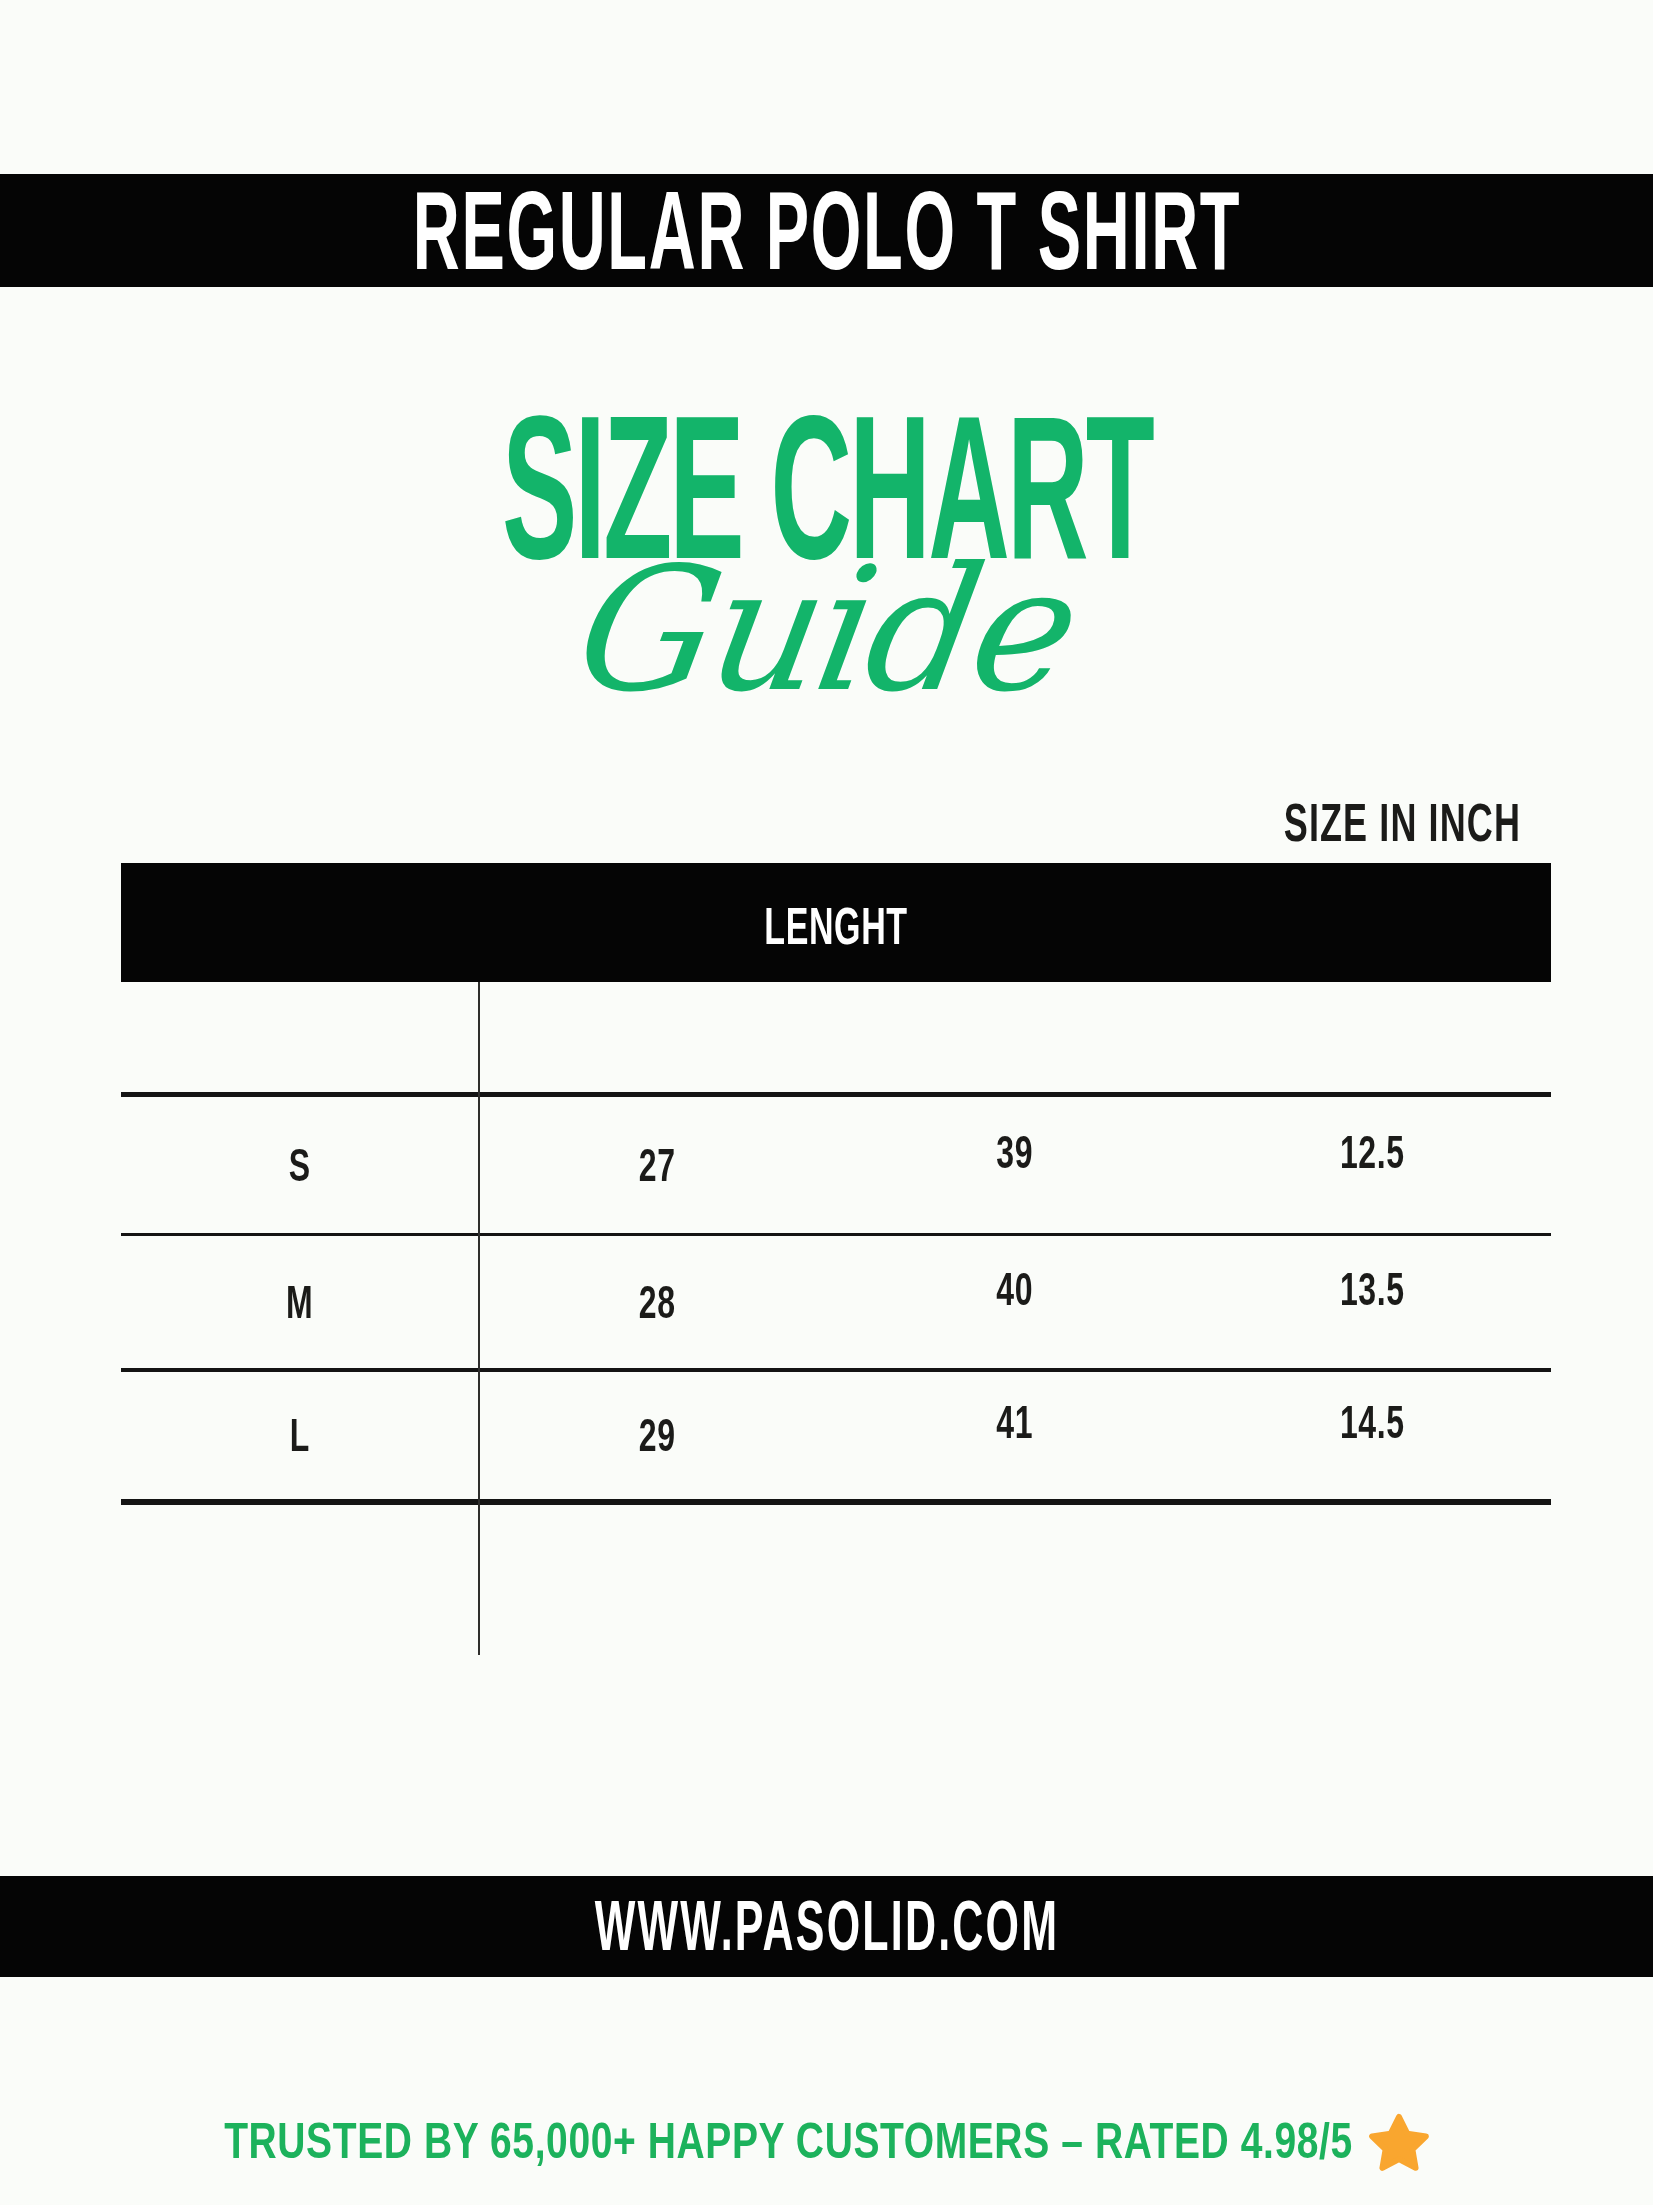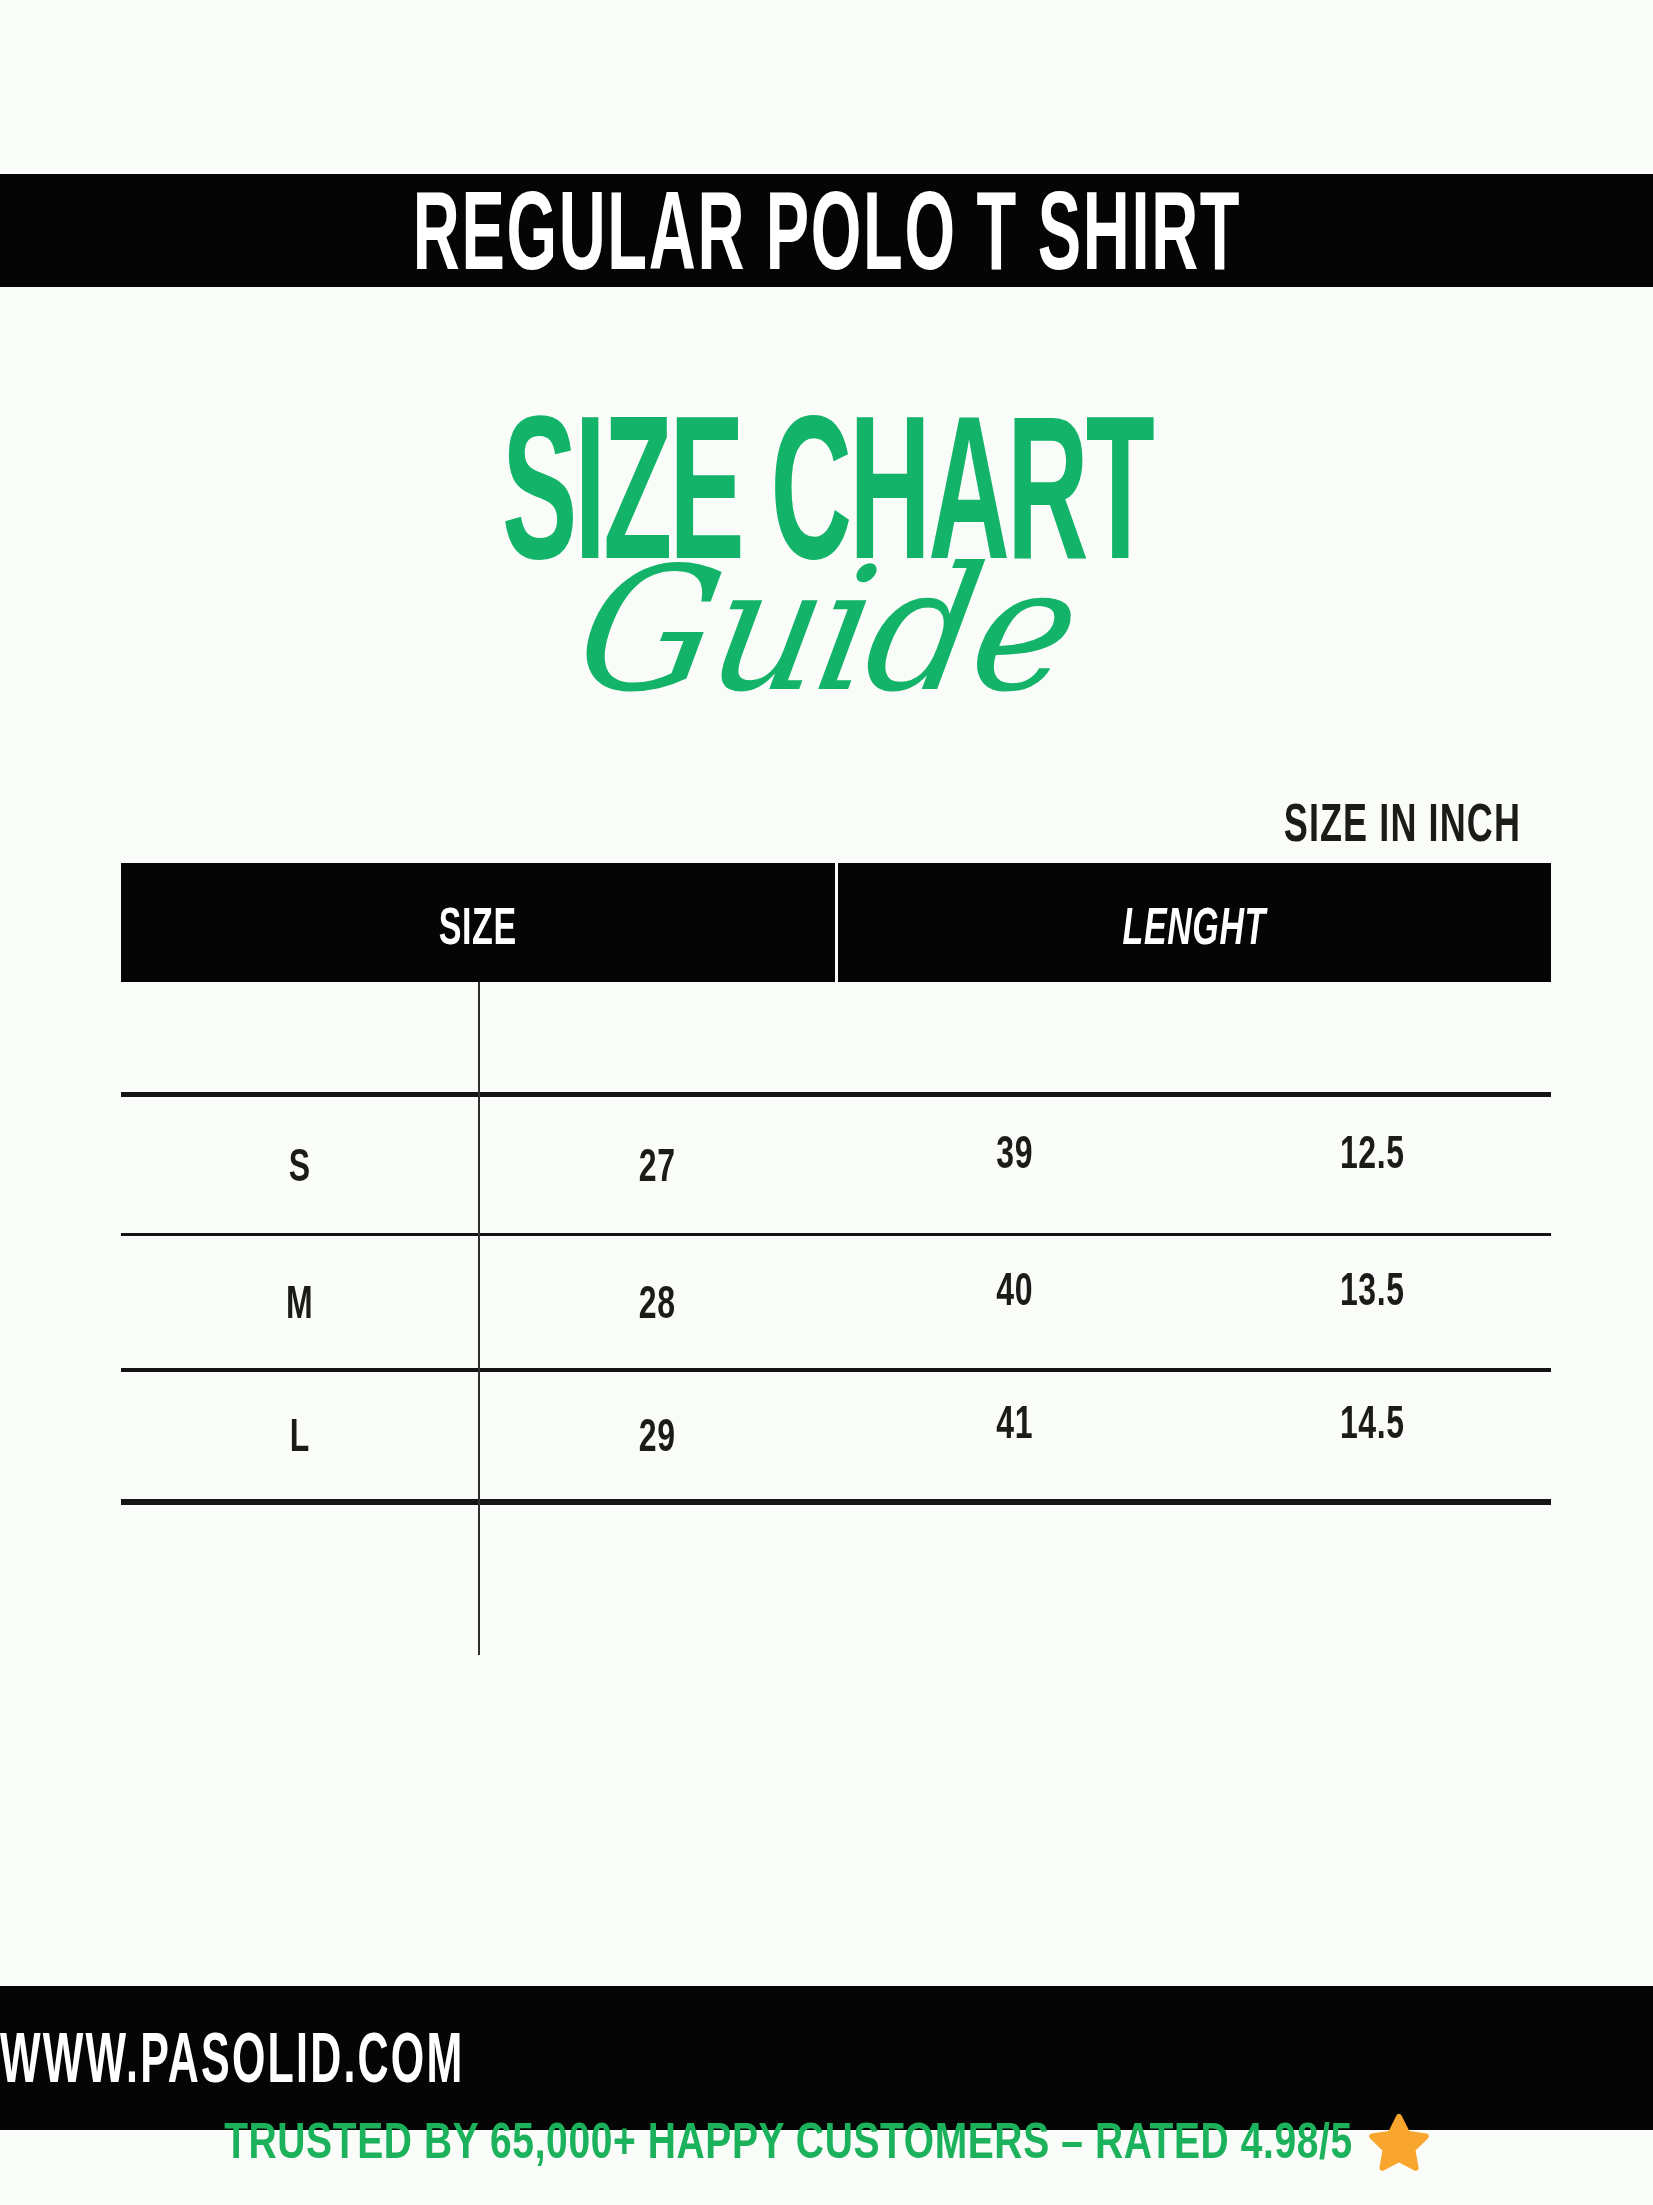--- a/index.html
+++ b/index.html
@@ -80,22 +80,22 @@
   .trow-xl{height:127px;}
   .td{flex:1;text-align:center;}
   .td .stretch{
     font-weight:bold;font-size:32px;letter-spacing:0.6px;
     transform:scaleY(1.45);
   }
   .td.raised .stretch{transform:scaleY(1.45) translateY(-8.8px);}
 
   
   .site-banner{
-    position:absolute;left:0;top:1986px;width:100%;height:144px;
-    background:#050505;display:flex;align-items:center;
+    position:absolute;left:0;top:1876px;width:100%;height:101px;
+    background:#050505;display:flex;align-items:center;justify-content:center;
   }
   .site-banner .stretch{
     color:#ffffff;font-weight:bold;font-size:43px;letter-spacing:2.2px;
     transform:scaleY(1.65);
   }
 
   
   .trusted{
     position:absolute;left:0;top:2102px;width:100%;height:77px;
     display:flex;align-items:center;justify-content:center;gap:15px;
@@ -123,23 +123,20 @@
     <span class="script">Guide</span>
   </div>
 
   <div class="unit-label">
     <span class="stretch">SIZE IN INCH</span>
   </div>
 
   <div class="size-table">
 
     <div class="thead">
-      <div class="th">
-        <span class="stretch">SIZE</span>
-      </div>
       <div class="th">
         <span class="stretch">LENGHT</span>
       </div>
     </div>
 
     <div class="tbody">
       <div class="vline"></div>
 
       <div class="spacer-row"></div>
       <div class="divider thick"></div>

